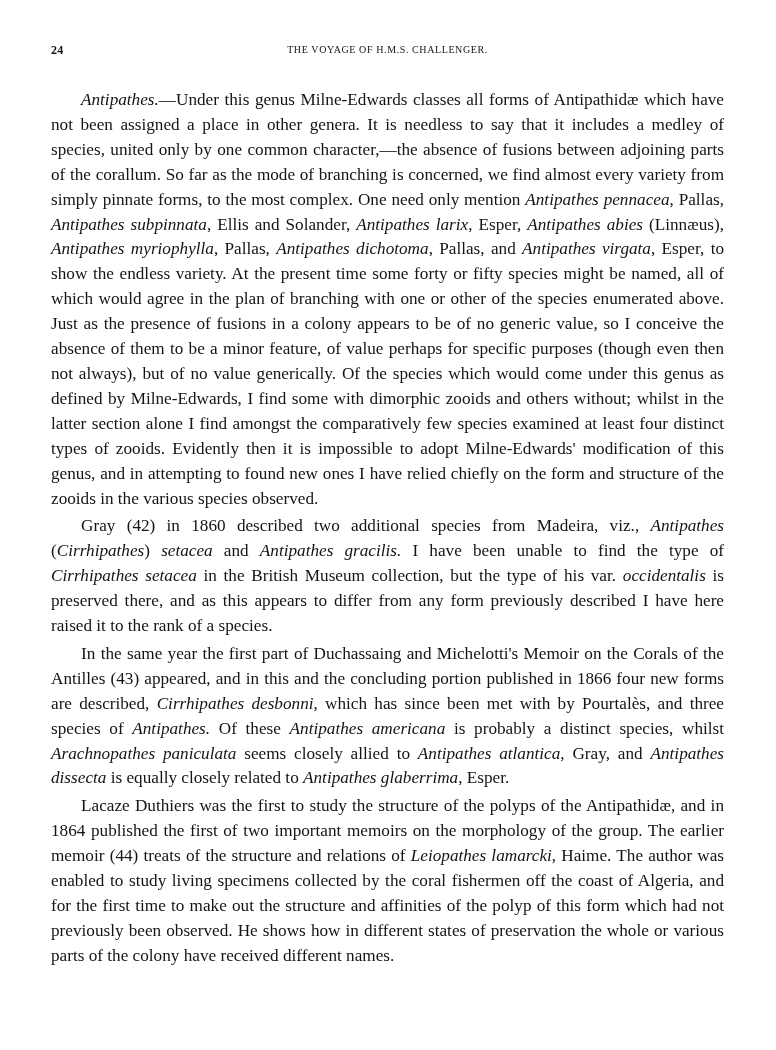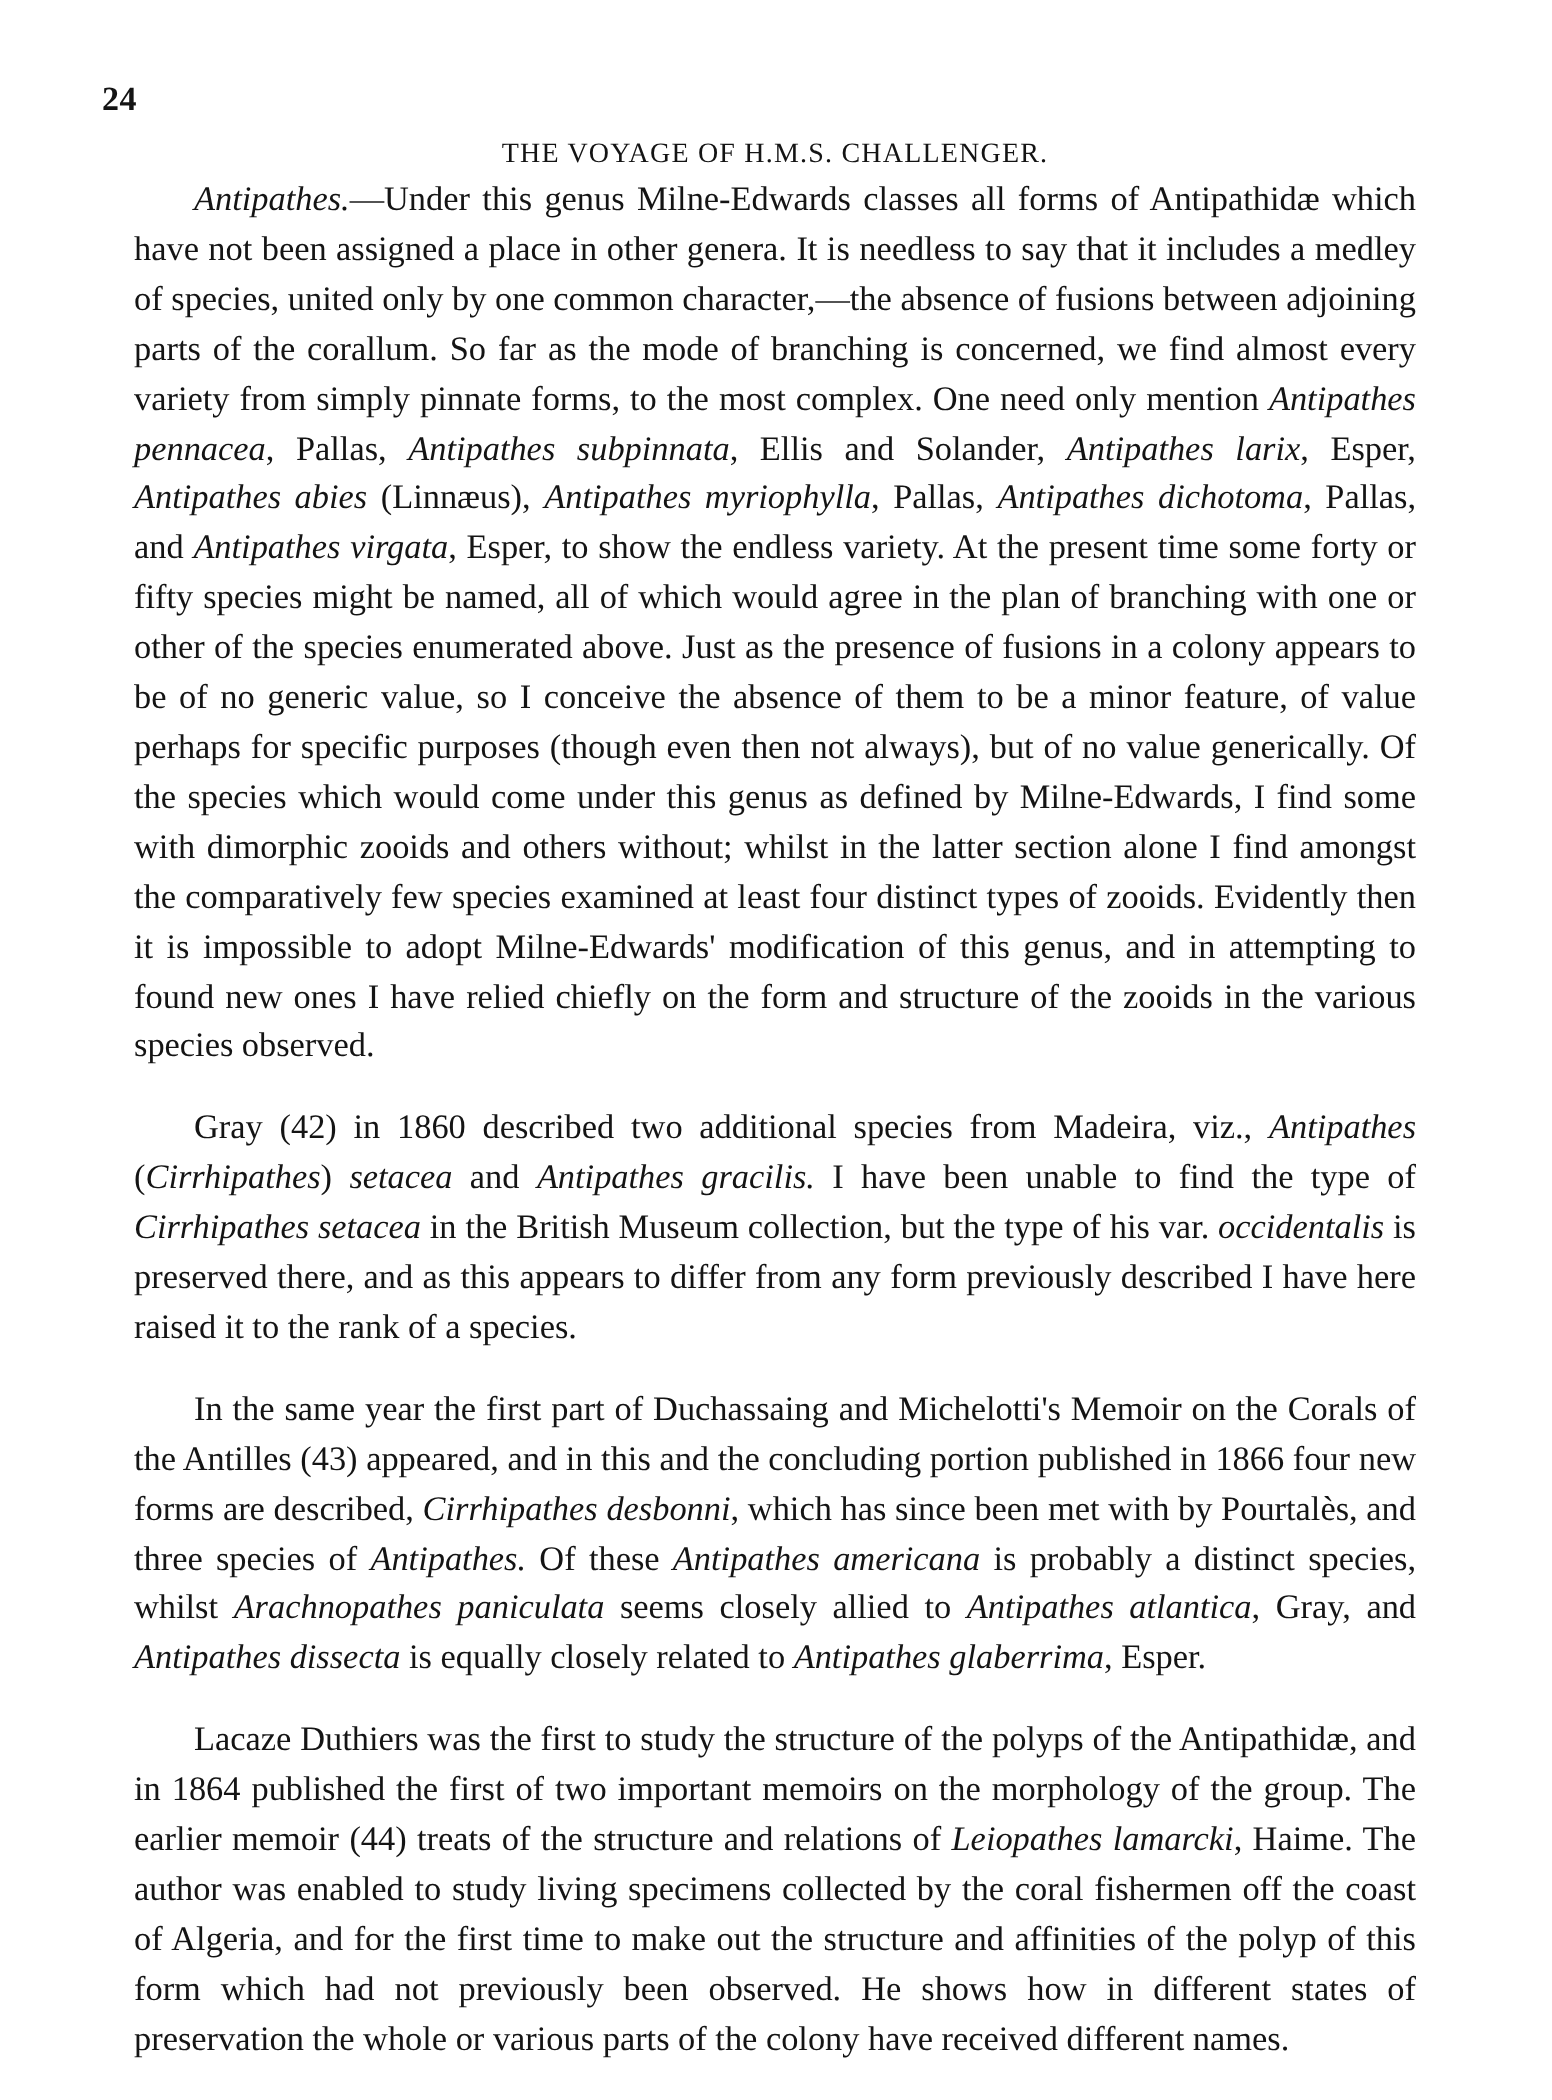--- a/index.html
+++ b/index.html
@@ -26,40 +26,39 @@
       height: 24px;
       font-size: 16px;
       line-height: 24px;
       letter-spacing: 0.3px;
     }
     .page-number {
       position: absolute;
       left: 0;
       top: 0;
       font-weight: bold;
-      font-size: 17px;
+      font-size: 12px;
     }
     .running-title {
       position: absolute;
       left: 0;
       right: 0;
       text-align: center;
-      font-size: 14px;
+      font-size: 10px;
       letter-spacing: 0.6px;
-      margin-top: 28px;
     }
     .body-text {
       margin-top: 26px;
       font-size: 17.2px;
       line-height: 24.9px;
       text-align: justify;
       hyphens: manual;
     }
     .para {
-      margin: 16px;
+      margin: 0;
       text-indent: 30px;
     }
     .para + .para {
       margin-top: 3px;
     }
     .para i {
       font-style: italic;
     }
     .para b {
       font-weight: normal;

